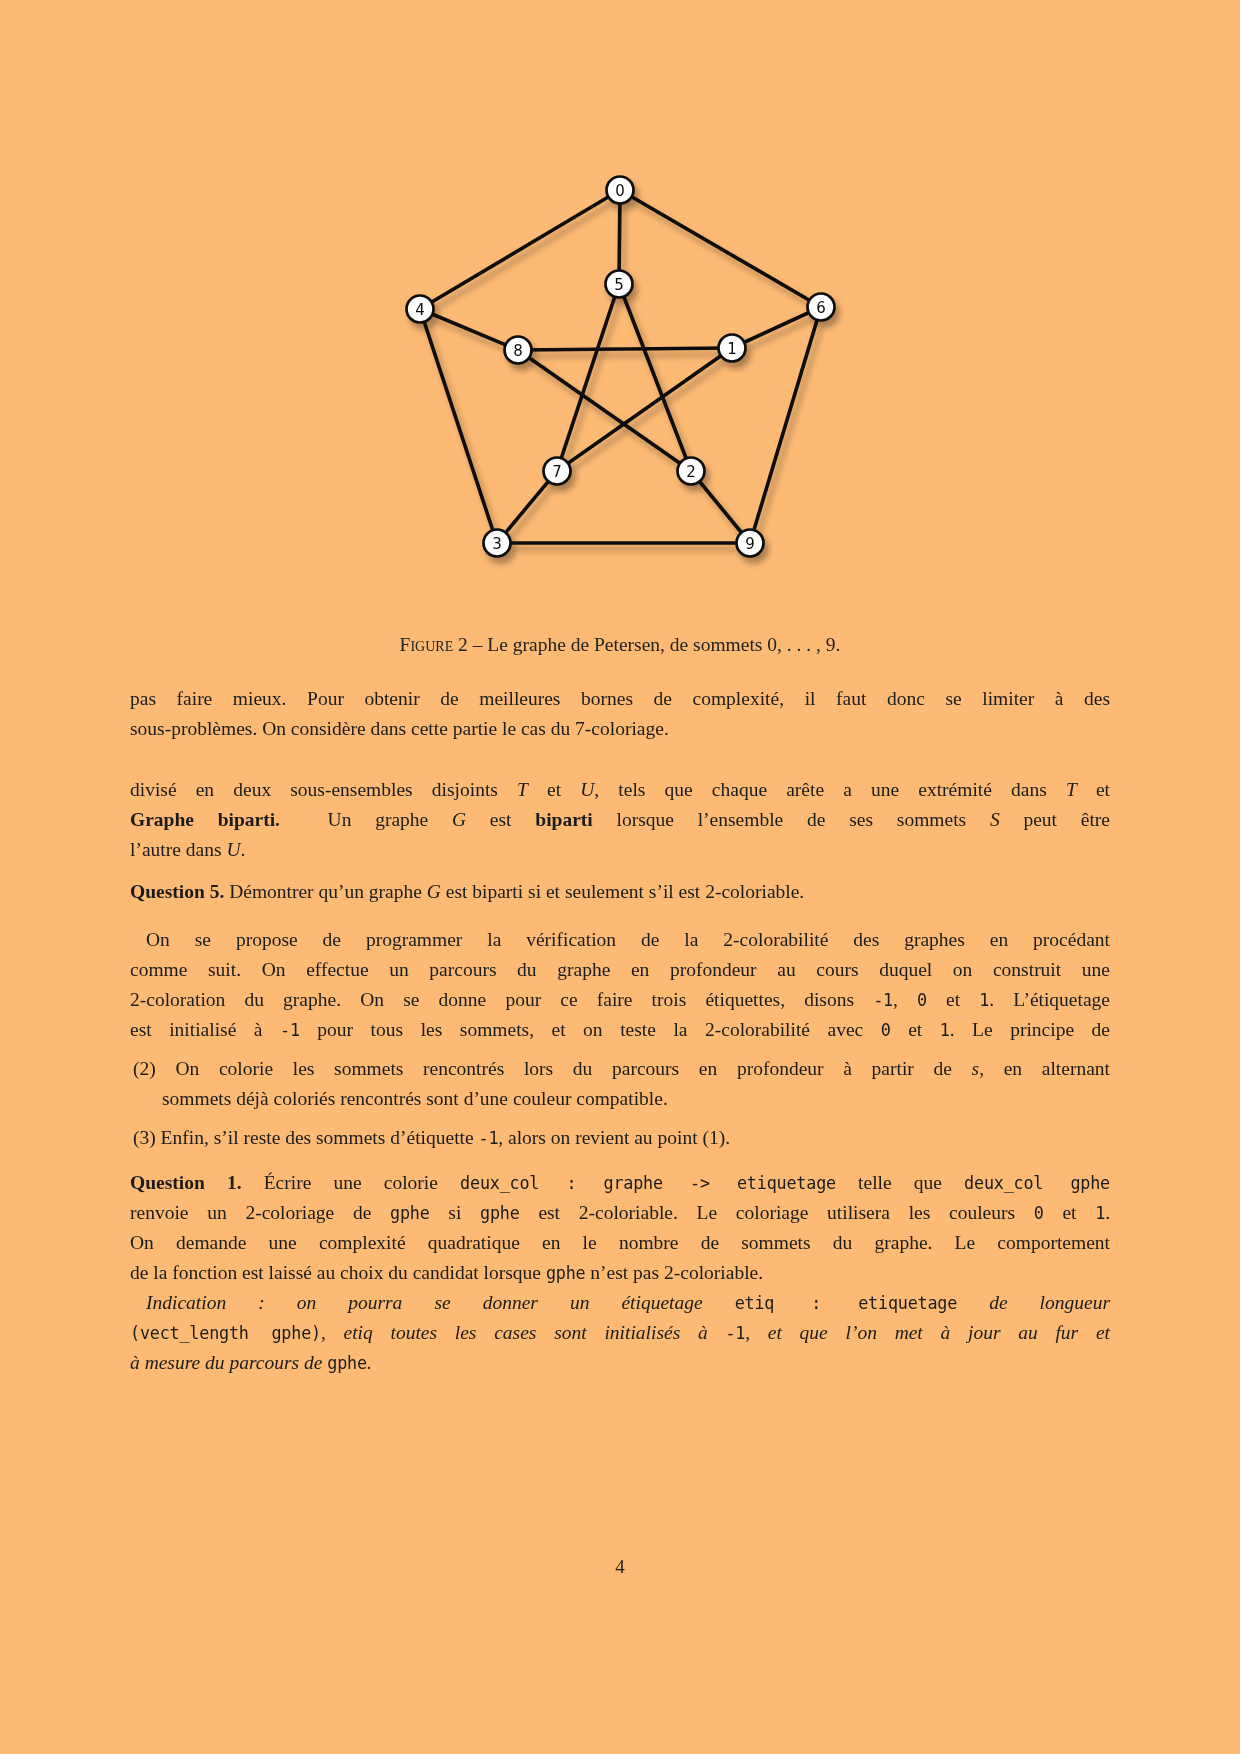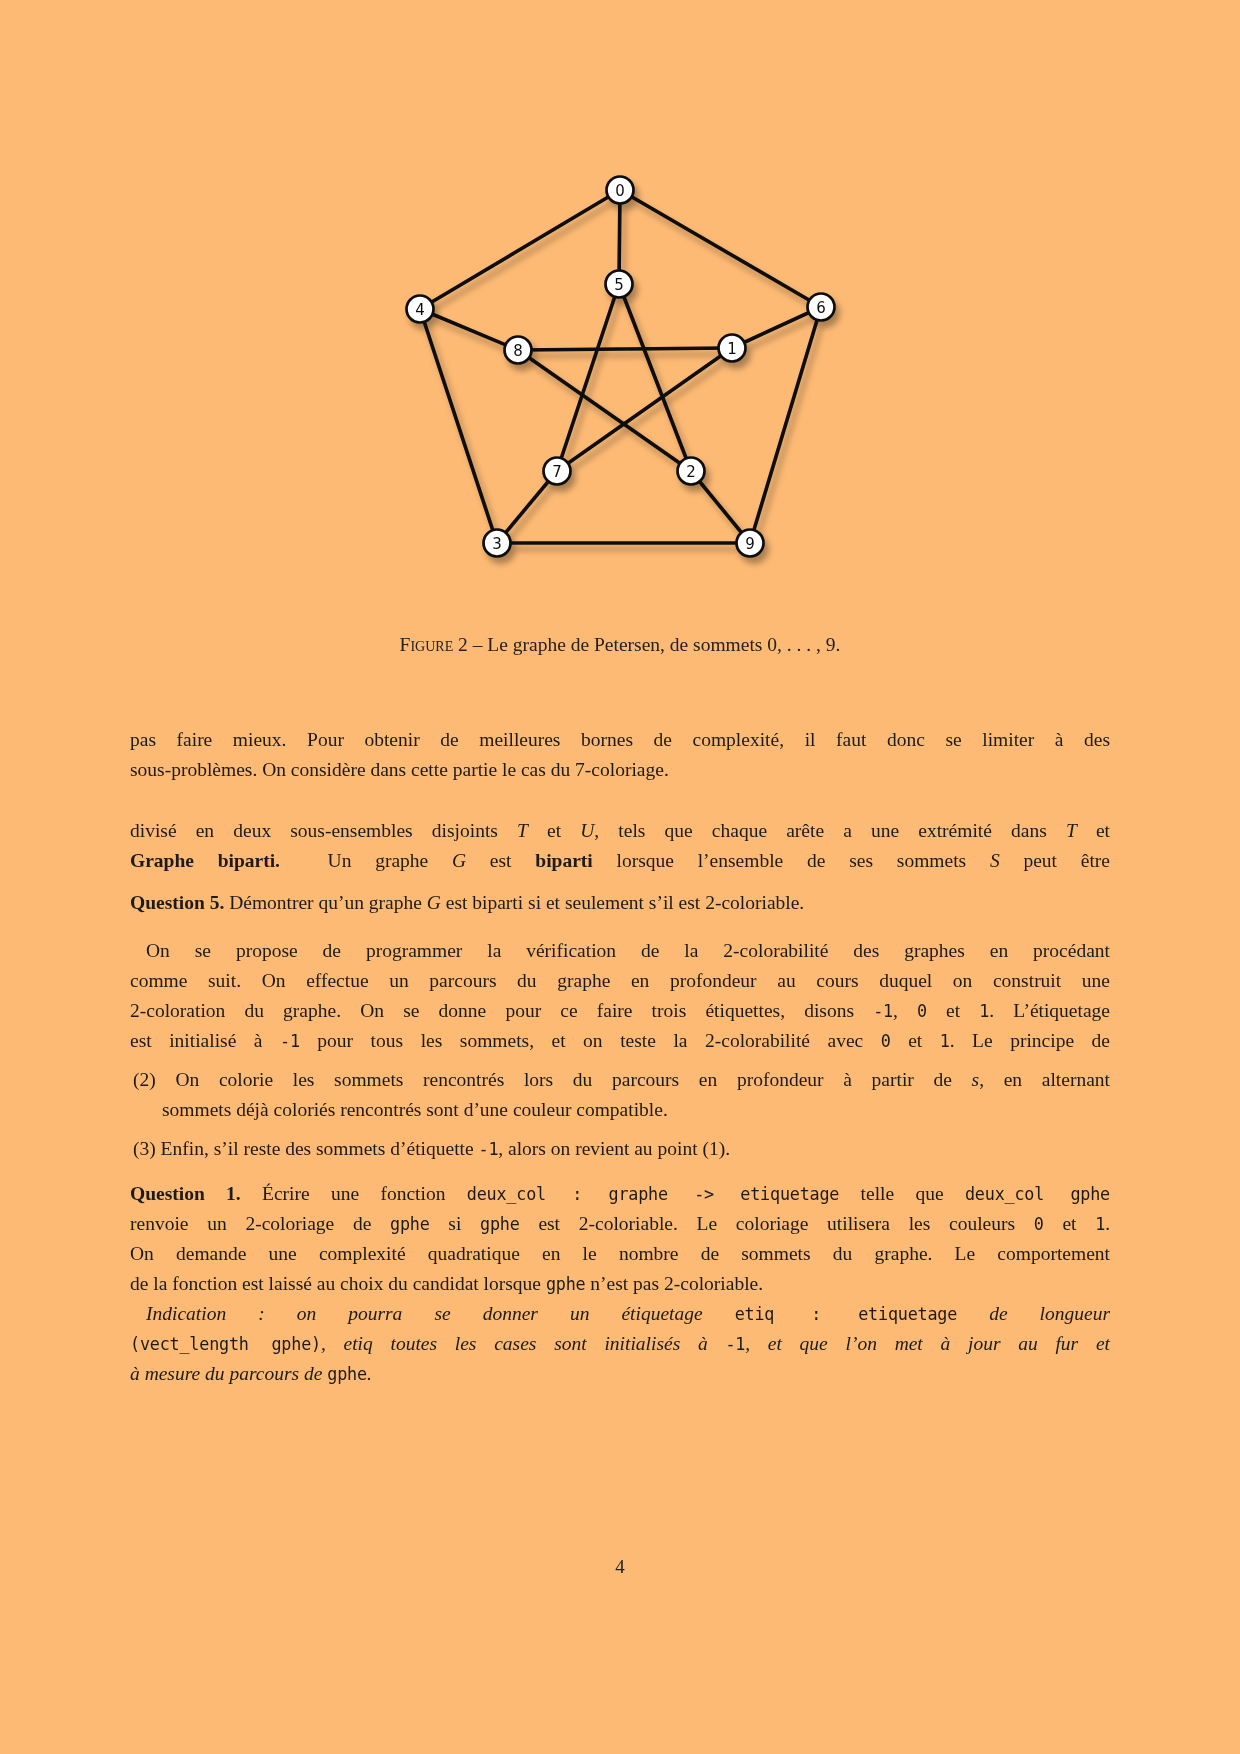--- a/index.html
+++ b/index.html
@@ -19,21 +19,21 @@
     font-family:"DejaVu Sans", sans-serif;
     font-size:15px; fill:#111;
     text-anchor:middle;
   }
   .caption {
     position:absolute; left:0; top:634px; width:100%;
     text-align:center; font-size:19.5px; color:#222;
   }
   .sc { font-variant: small-caps; }
   .body-text {
-    position:absolute; left:130px; top:725px; width:980px;
+    position:absolute; left:130px; top:684px; width:980px;
     font-size:19.5px; line-height:30px;
   }
   .block { margin:0; }
   .line { text-align:left; }
   .line.just { text-align:justify; text-align-last:justify; }
   .b { font-weight:bold; }
   .i { font-style:italic; }
   .m { font-family:"DejaVu Sans Mono", monospace; font-size:0.86em; letter-spacing:-0.2px; }
   .pagenum {
     position:absolute; left:0; top:1556px; width:100%;
@@ -115,39 +115,40 @@
   </div>
 
   <div class="body-text">
       <div class="block">
         <div class="line just"><span>pas faire mieux. Pour obtenir de meilleures bornes de complexité, il faut donc se limiter à des</span></div>
         <div class="line"><span>sous-problèmes. On considère dans cette partie le cas du 7-coloriage.</span></div>
       </div>
       <div class="block" style="margin-top: 31px;">
         <div class="line just"><span>divisé en deux sous-ensembles disjoints </span><span class="i">T</span><span> et </span><span class="i">U</span><span>, tels que chaque arête a une extrémité dans </span><span class="i">T</span><span> et</span></div>
         <div class="line just"><span class="b">Graphe biparti.</span><span>&nbsp; Un graphe </span><span class="i">G</span><span> est </span><span class="b">biparti</span><span> lorsque l’ensemble de ses sommets </span><span class="i">S</span><span> peut être</span></div>
+        <div class="line"><span>l’autre dans </span><span class="i">U</span><span>.</span></div>
       </div>
       <div class="block" style="margin-top: 12px;">
         <div class="line"><span class="b">Question 5.</span><span> Démontrer qu’un graphe </span><span class="i">G</span><span> est biparti si et seulement s’il est 2-coloriable.</span></div>
       </div>
       <div class="block" style="margin-top: 18px;">
         <div class="line just" style="padding-left: 16px;"><span>On se propose de programmer la vérification de la 2-colorabilité des graphes en procédant</span></div>
         <div class="line just"><span>comme suit. On effectue un parcours du graphe en profondeur au cours duquel on construit une</span></div>
         <div class="line just"><span>2-coloration du graphe. On se donne pour ce faire trois étiquettes, disons </span><span class="m">-1</span><span>, </span><span class="m">0</span><span> et </span><span class="m">1</span><span>. L’étiquetage</span></div>
         <div class="line just"><span>est initialisé à </span><span class="m">-1</span><span> pour tous les sommets, et on teste la 2-colorabilité avec </span><span class="m">0</span><span> et </span><span class="m">1</span><span>. Le principe de</span></div>
       </div>
       <div class="block" style="margin-top: 9px;">
         <div class="line just" style="padding-left: 3px;"><span>(2) On colorie les sommets rencontrés lors du parcours en profondeur à partir de </span><span class="i">s</span><span>, en alternant</span></div>
         <div class="line" style="padding-left: 32px;"><span>sommets déjà coloriés rencontrés sont d’une couleur compatible.</span></div>
       </div>
       <div class="block" style="margin-top: 9px;">
         <div class="line" style="padding-left: 3px;"><span>(3) Enfin, s’il reste des sommets d’étiquette </span><span class="m">-1</span><span>, alors on revient au point (1).</span></div>
       </div>
       <div class="block" style="margin-top: 15px;">
-        <div class="line just"><span class="b">Question 1.</span><span> Écrire une fonction </span><span class="m">deux_col : graphe -&gt; etiquetage</span><span> telle que </span><span class="m">deux_col gphe</span></div>
+        <div class="line just"><span class="b">Question 1.</span><span> Écrire une colorie </span><span class="m">deux_col : graphe -&gt; etiquetage</span><span> telle que </span><span class="m">deux_col gphe</span></div>
         <div class="line just"><span>renvoie un 2-coloriage de </span><span class="m">gphe</span><span> si </span><span class="m">gphe</span><span> est 2-coloriable. Le coloriage utilisera les couleurs </span><span class="m">0</span><span> et </span><span class="m">1</span><span>.</span></div>
         <div class="line just"><span>On demande une complexité quadratique en le nombre de sommets du graphe. Le comportement</span></div>
         <div class="line"><span>de la fonction est laissé au choix du candidat lorsque </span><span class="m">gphe</span><span> n’est pas 2-coloriable.</span></div>
       </div>
       <div class="block">
         <div class="line just" style="padding-left: 16px;"><span class="i">Indication : on pourra se donner un étiquetage </span><span class="m">etiq : etiquetage</span><span class="i"> de longueur</span></div>
         <div class="line just"><span class="m">(vect_length gphe)</span><span class="i">, etiq toutes les cases sont initialisés à </span><span class="m">-1</span><span class="i">, et que l’on met à jour au fur et</span></div>
         <div class="line"><span class="i">à mesure du parcours de </span><span class="m">gphe</span><span class="i">.</span></div>
       </div>
     </div>

